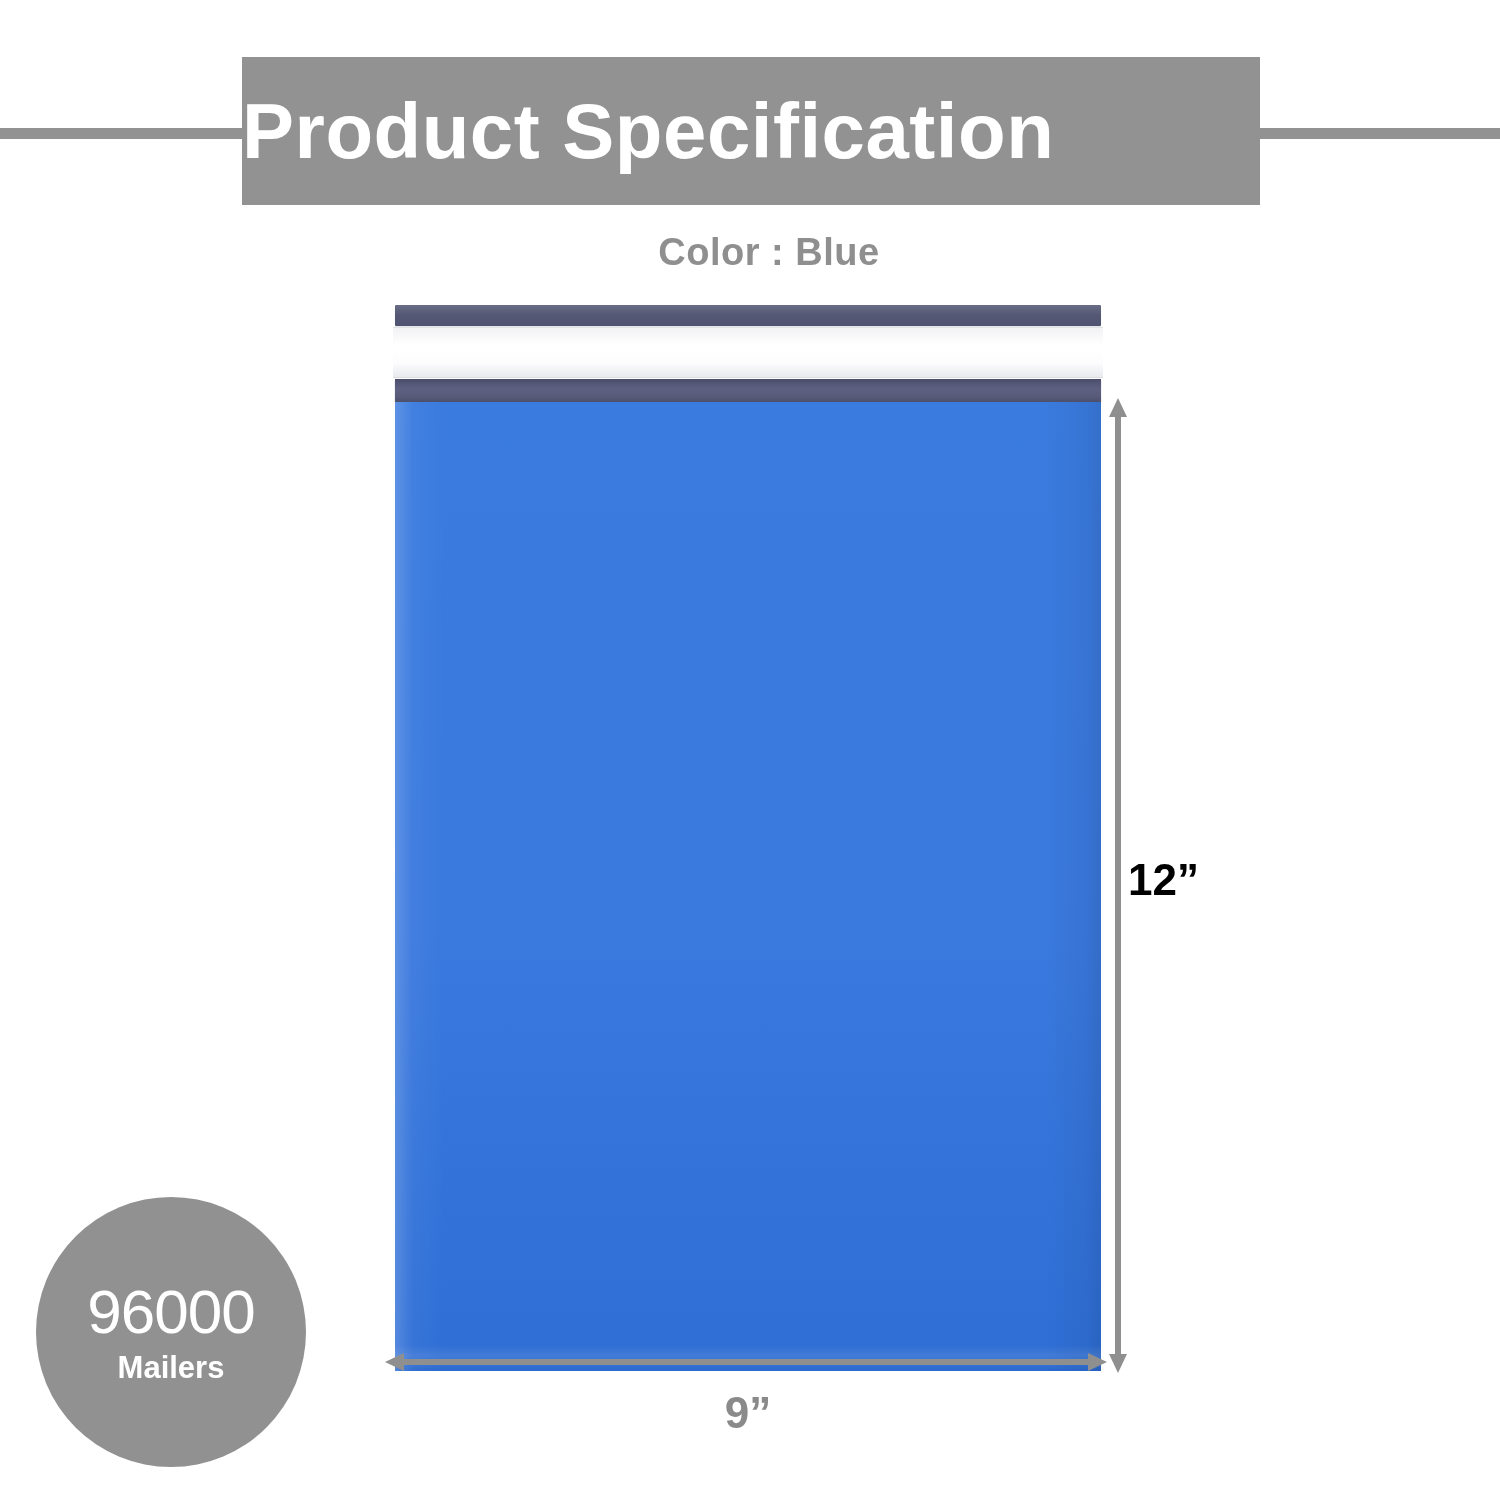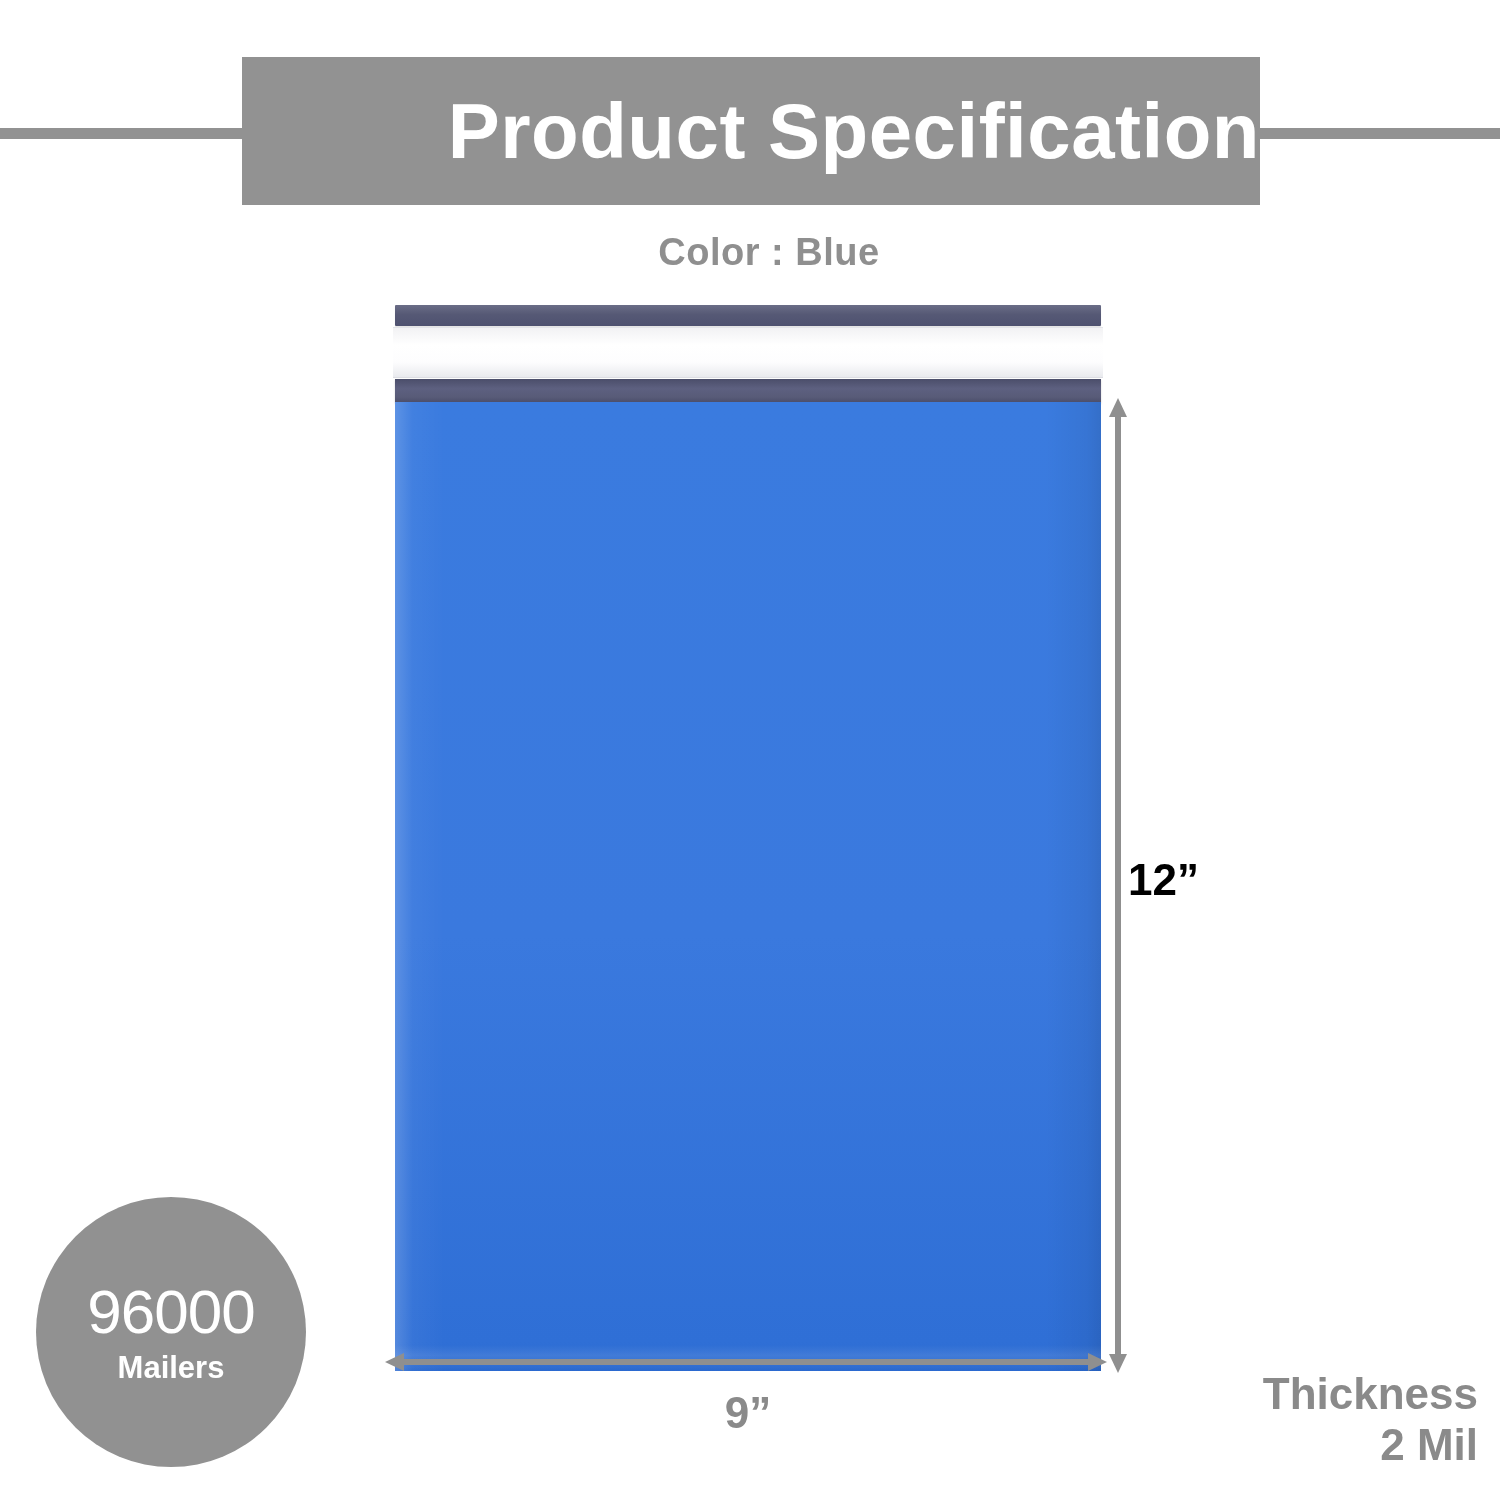--- a/index.html
+++ b/index.html
@@ -29,21 +29,21 @@
   }
   .title-banner {
     position: absolute;
     left: 242px;
     top: 57px;
     width: 1018px;
     height: 148px;
     background: #929292;
     display: flex;
     align-items: center;
-    justify-content: flex-end;
+    justify-content: flex-start;
   }
   .title-banner-text {
     color: #ffffff;
     font-size: 78px;
     font-weight: bold;
     letter-spacing: 0.5px;
     line-height: 1;
     white-space: nowrap;
   }
 
@@ -257,18 +257,14 @@
   </div>
   <div class="dim-label-horizontal">
     <span class="inner">9”</span>
   </div>
 
   <div class="qty-badge">
     <span class="qty-number">96000</span>
     <span class="qty-unit">Mailers</span>
   </div>
 
-  <div class="thickness">
-    <div>Thickness</div>
-    <div>2 Mil</div>
-  </div>
 
 </div>
 
 </body></html>

